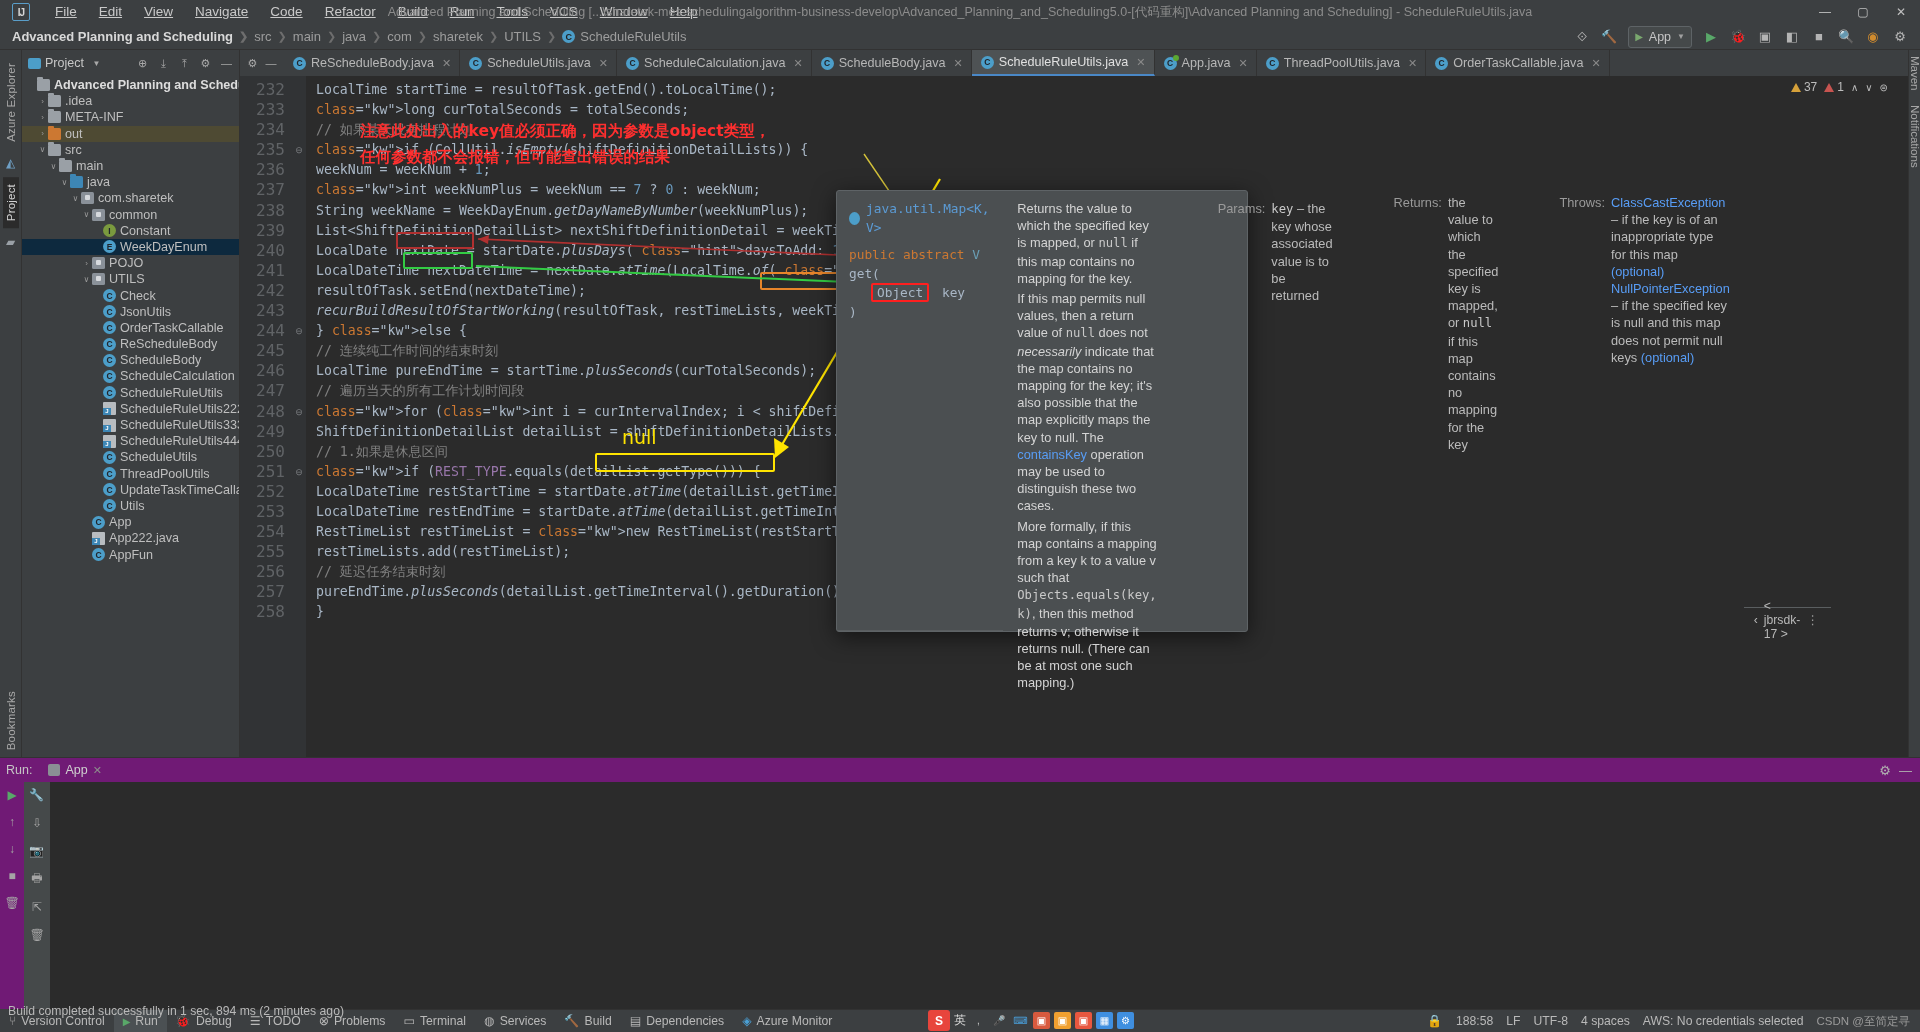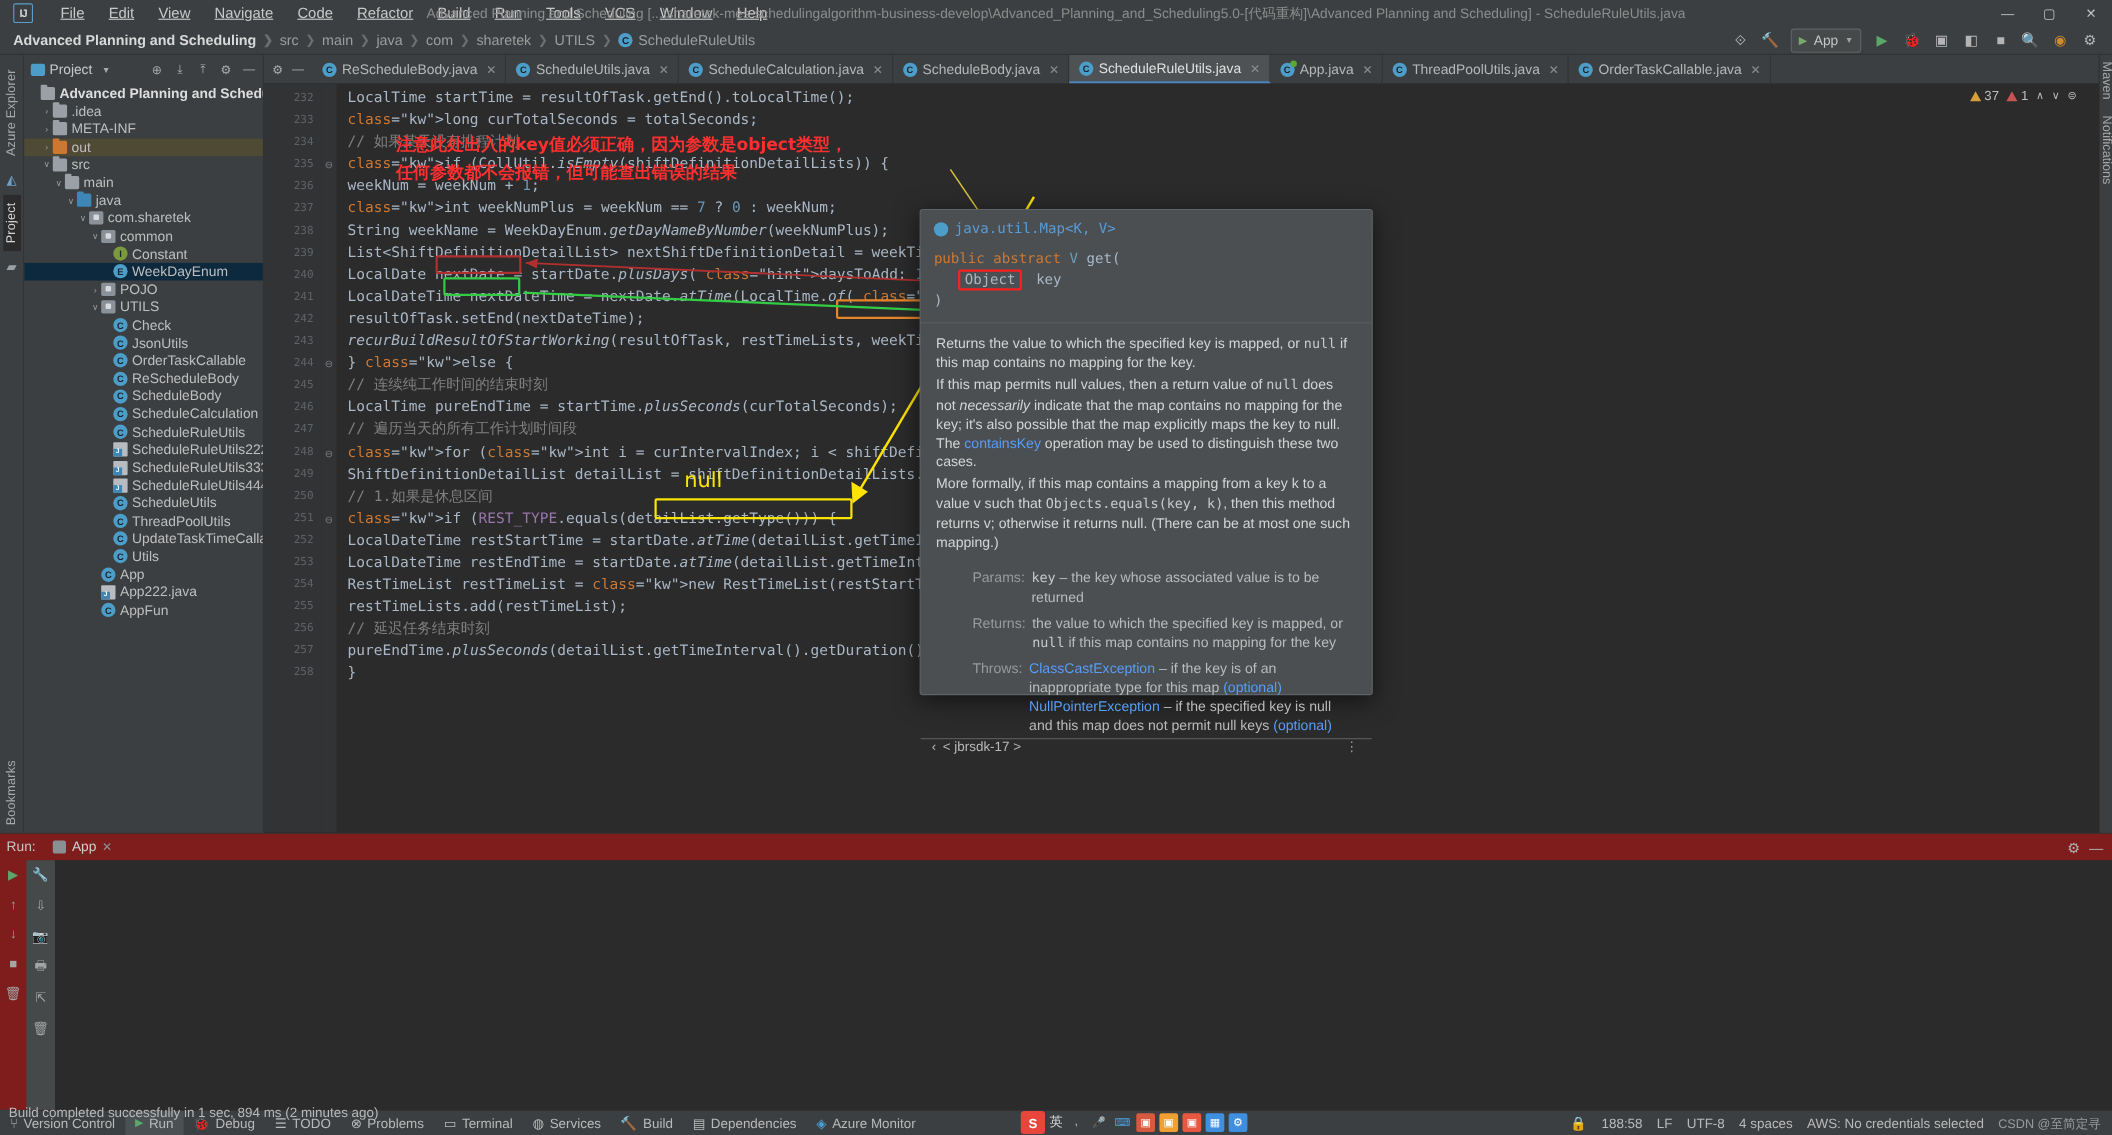--- a/index.html
+++ b/index.html
@@ -82,21 +82,21 @@
          border-right:1px solid #323232; white-space:nowrap; }
   .tab .x { color:#8a8a8a; font-size:11px; margin-left:3px; }
   .tab.active { background:#4e5254; color:#e0e0e0; border-bottom:2px solid #4a88c7; }
   .tab .dot { width:13px; height:13px; border-radius:50%; background:#4c9ec9; color:#20242a; font-size:8.5px;
               font-weight:bold; display:flex; align-items:center; justify-content:center; }
   .tab .dot.run { background:#4c9ec9; position:relative; }
   .tab .dot.run:after { content:''; position:absolute; right:-2px; top:-2px; width:6px; height:6px; border-radius:50%; background:#5ba832; }
 
   .editor { flex:1; display:flex; position:relative; min-height:0; background:#2b2b2b; overflow:hidden; }
   .gutter { width:52px; flex:none; background:#313335; text-align:right; padding-top:4px; position:relative; }
-  .lnum { height:20.1px; line-height:20.1px; font-family:"DejaVu Sans Mono", monospace; font-size:10px;
+  .lnum { height:20.1px; line-height:20.1px; font-family:"DejaVu Sans Mono", monospace; font-size:16px;
           color:#606366; padding-right:7px; position:relative; }
   .fold { width:14px; flex:none; background:#313335; padding-top:4px; }
   .foldm { height:20.1px; display:flex; align-items:center; justify-content:center; color:#7a7d80; font-size:9px; }
   .code { flex:1; padding-top:4px; padding-left:10px; font-family:"DejaVu Sans Mono", monospace;
           font-size:13.2px; line-height:20.1px; white-space:pre; color:#a9b7c6; overflow:hidden; position:relative; }
   .ln { height:20.1px; }
   .kw { color:#cc7832; }
   .cm { color:#808080; }
   .nm { color:#6897bb; }
   .it { font-style:italic; color:#a9b7c6; }
@@ -112,36 +112,36 @@
 
   
   .inspect { position:absolute; right:20px; top:4px; display:flex; align-items:center; gap:7px; font-size:12px; z-index:6; }
   .ibadge { display:flex; align-items:center; gap:3px; color:#bdbdbd; }
   .tri { width:0;height:0;border-left:5px solid transparent;border-right:5px solid transparent; }
   .tri.y { border-bottom:9px solid #d6a13a; }
   .tri.r { border-bottom:9px solid #c75450; }
 
   
   .docpop { position:absolute; background:#4b4f51; border:1px solid #5e6366; border-radius:3px;
-            box-shadow:0 5px 22px rgba(0,0,0,.55); z-index:20; display:flex; flex-direction:column; }
+            box-shadow:0 5px 22px rgba(0,0,0,.55); z-index:20; display:flex; flex-direction:row; }
   .doc-sig { padding:8px 12px 10px 12px; font-family:"DejaVu Sans Mono", monospace; font-size:12.8px;
              line-height:19px; color:#a9b7c6; border-bottom:1px solid #5a5e60; }
   .doc-sig .pkg { color:#5b9bd5; }
   .doc-body { padding:9px 14px 4px 14px; font-size:12.8px; line-height:17.2px; color:#d4d4d4; }
   .doc-body p { margin-bottom:2px; }
   .mono { font-family:"DejaVu Sans Mono", monospace; font-size:12.2px; color:#c9c9c9; }
   .lnk { color:#589df6; }
   .doc-sec { padding:3px 14px; font-size:12.8px; line-height:17.2px; display:flex; gap:6px; }
   .doc-sec .k { color:#9a9a9a; flex:none;margin-left:33px; }
   .doc-foot { margin-top:auto; border-top:1px solid #5a5e60; height:24px; display:flex; align-items:center;
               padding:0 10px; font-size:12.2px; color:#b9b9b9; gap:6px; }
   .doc-foot .sp { margin-left:auto; color:#9a9a9a; letter-spacing:2px; }
 
   
-  .runpanel { height:252px; flex:none; background:#7f1d1d; border-top:1px solid #323232; display:flex; flex-direction:column; }
+  .runpanel { height:252px; flex:none; background:#701a75; border-top:1px solid #323232; display:flex; flex-direction:column; }
   .run-head { height:24px; display:flex; align-items:center; gap:10px; padding-left:6px; flex:none; position:relative; }
   .run-head .t { font-size:12.5px; color:#c5c5c5; }
   .run-tab { display:flex; align-items:center; gap:5px; font-size:12.5px; color:#cfcfcf; padding:2px 6px; }
   .run-tab .x { color:#8d8d8d; font-size:11px; }
   .run-head .right { margin-left:auto; display:flex; gap:8px; padding-right:8px; color:#b0b0b0; }
   .run-main { flex:1; display:flex; min-height:0; }
   .run-tools { width:24px; flex:none; display:flex; flex-direction:column; align-items:center; gap:9px; padding-top:4px; }
   .rt { width:18px; height:18px; display:flex; align-items:center; justify-content:center; font-size:12px; color:#a5a5a5; }
   .rt.green { color:#59a869; }
   .run-tools2 { width:26px; flex:none; background:#45494a; display:flex; flex-direction:column; align-items:center; gap:10px; padding-top:4px; }

